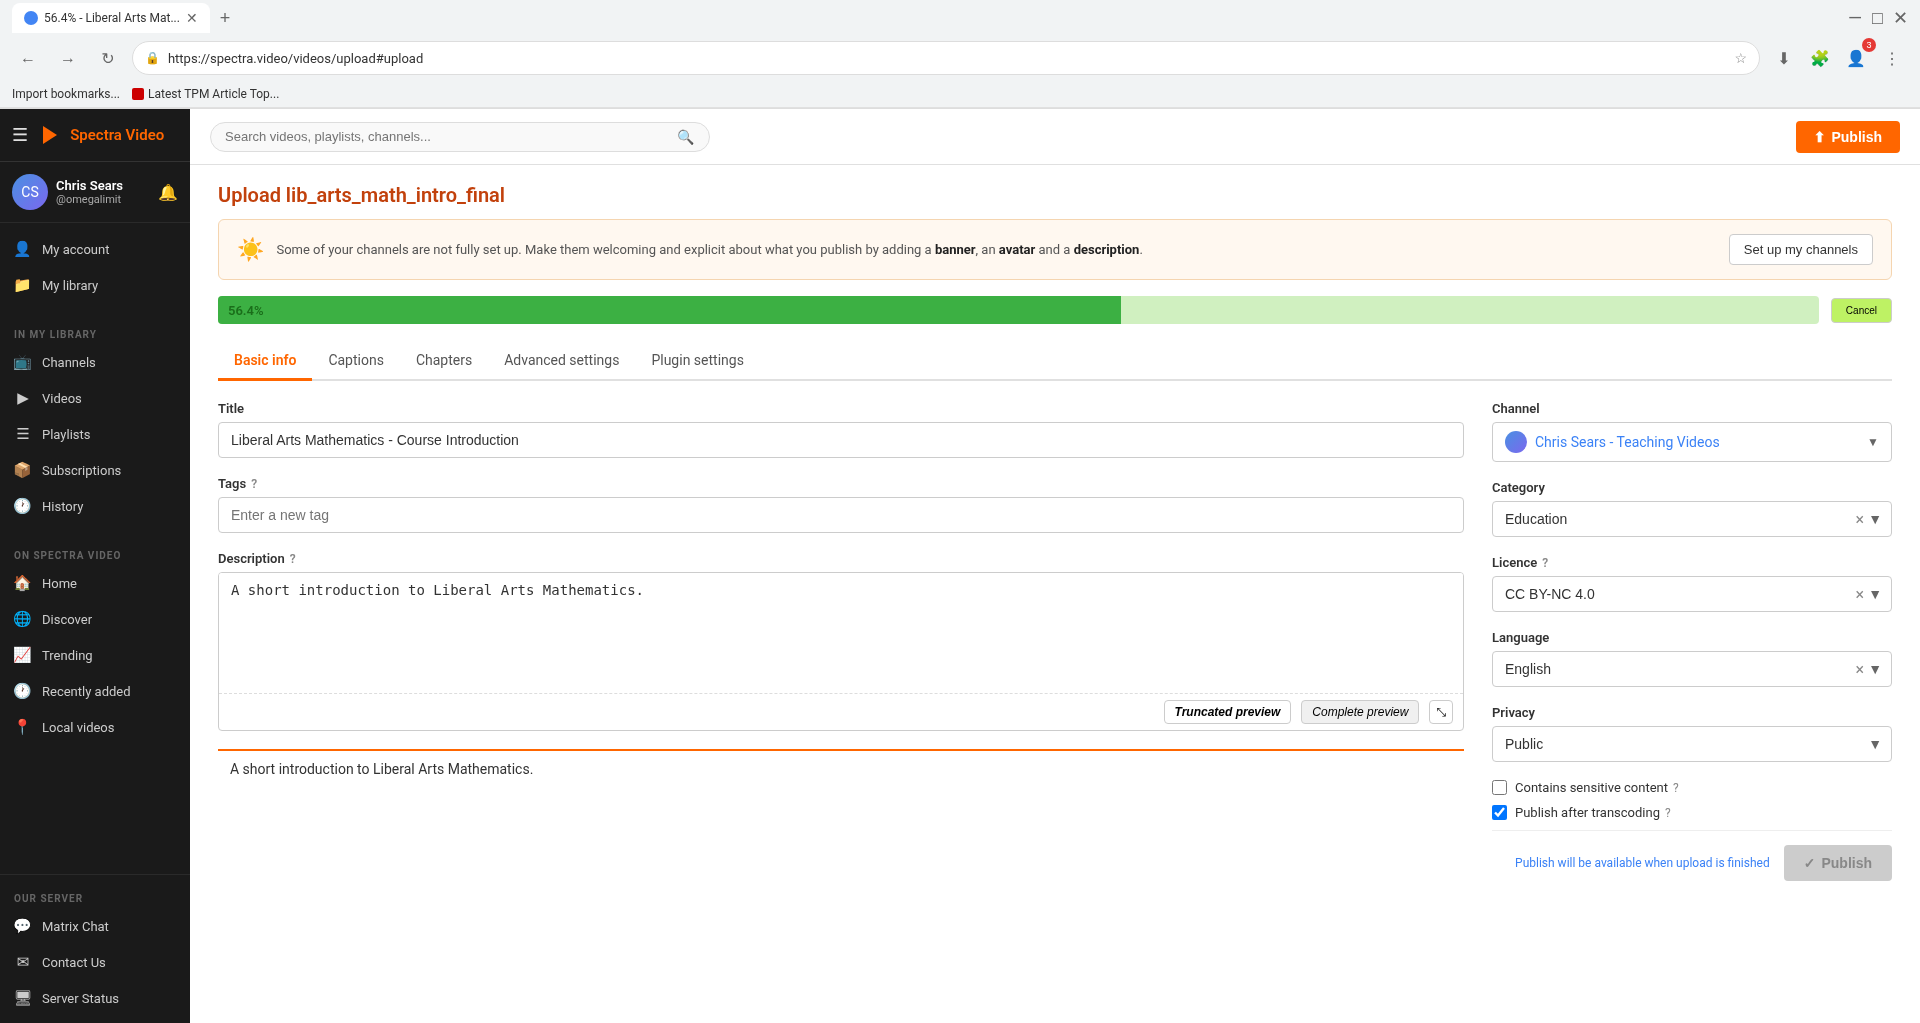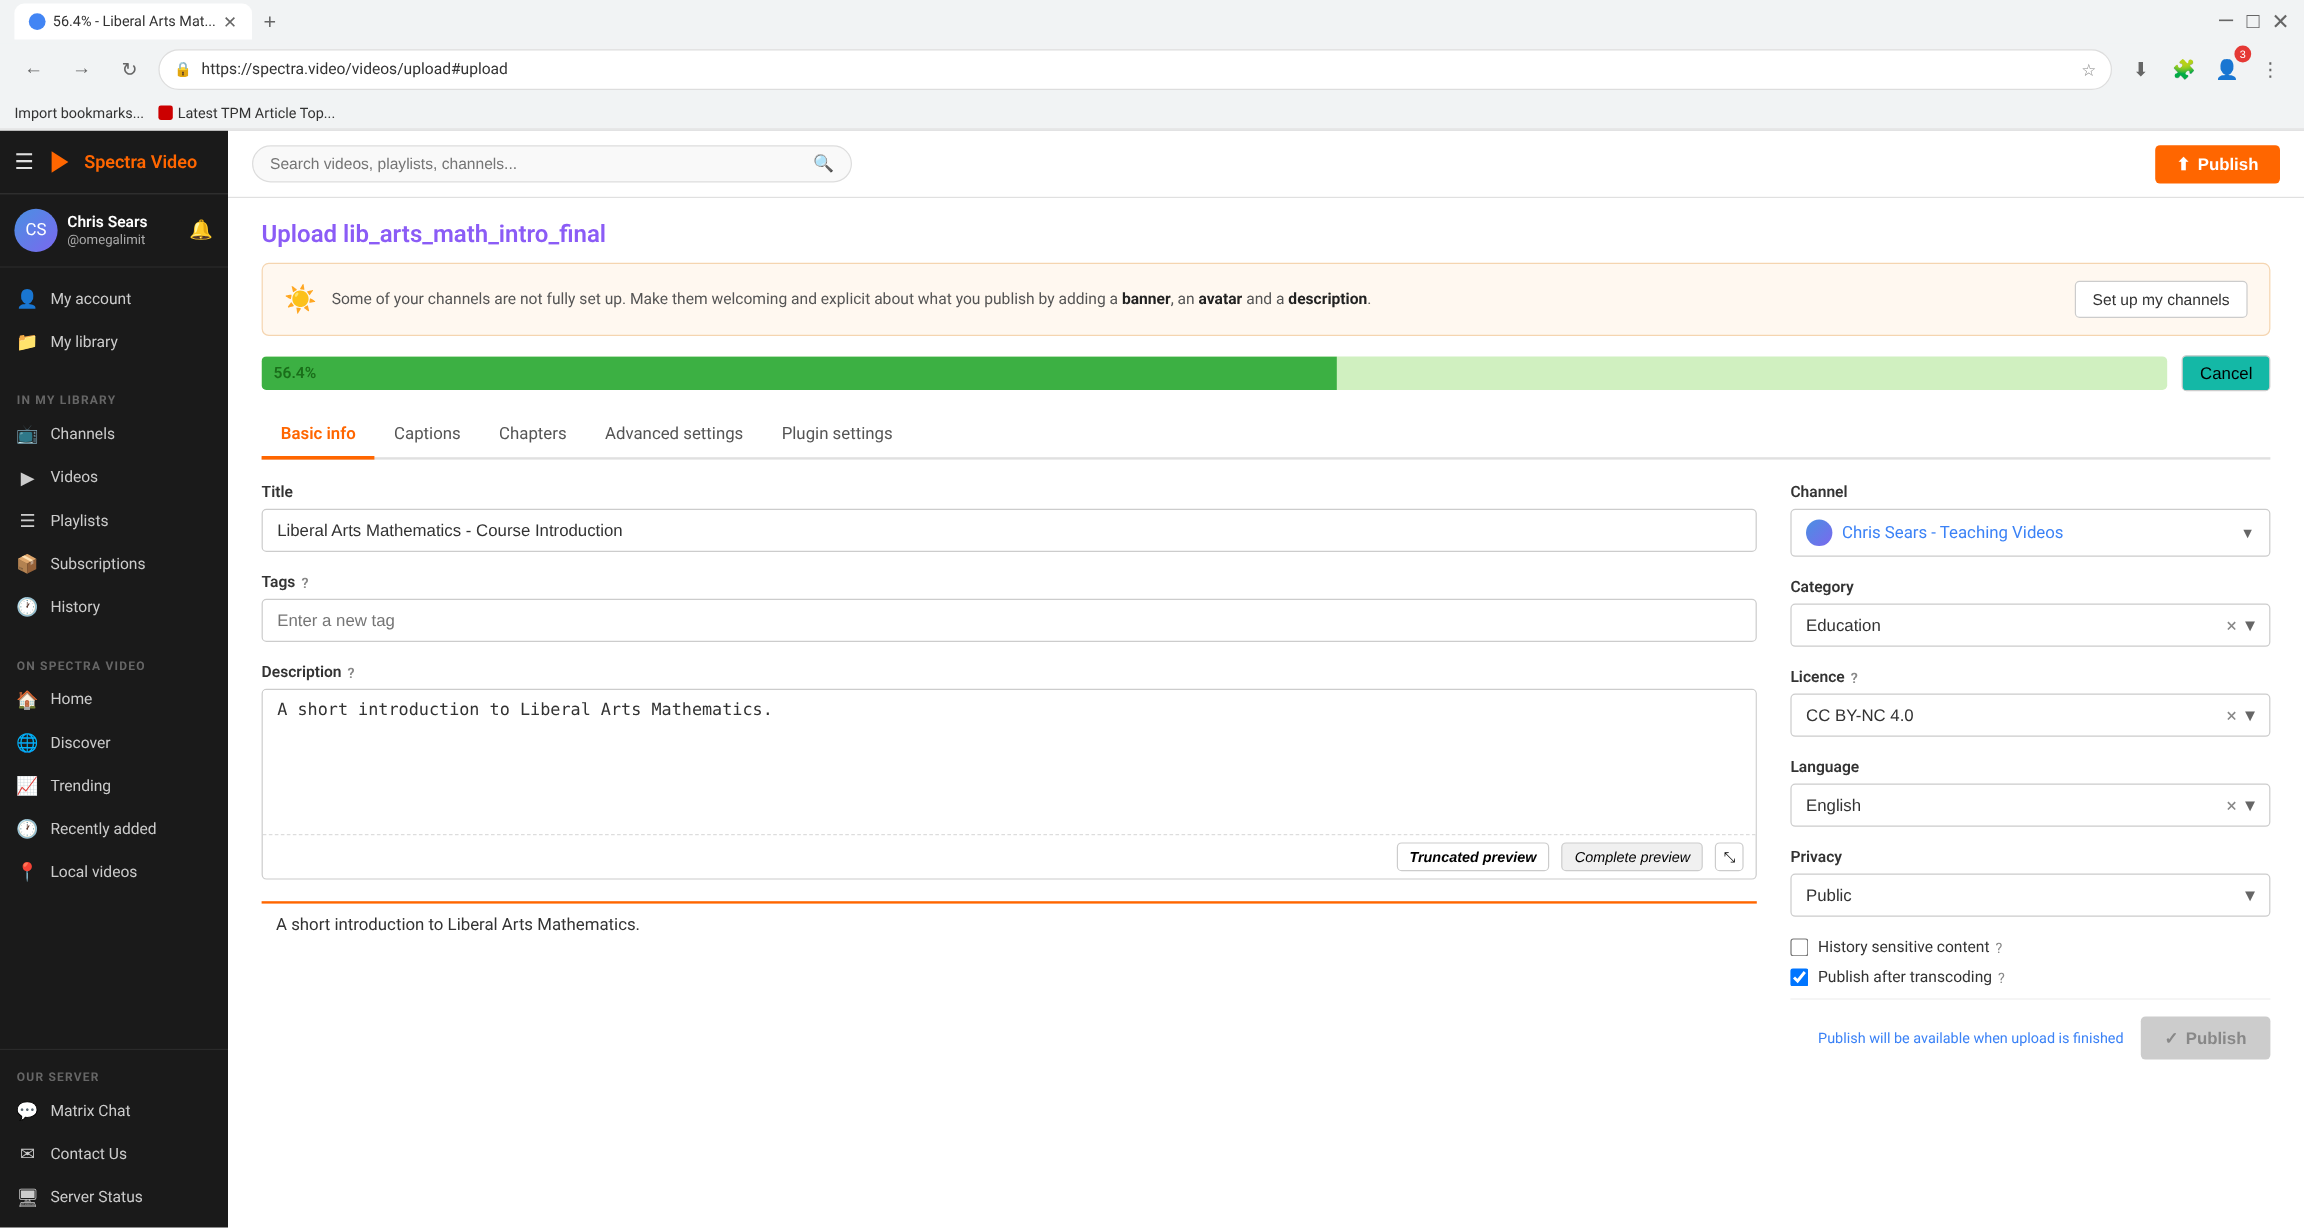--- a/index.html
+++ b/index.html
@@ -52,35 +52,35 @@
     .topbar { display: flex; align-items: center; padding: 0 20px; height: 56px; border-bottom: 1px solid #e0e0e0; background: #fff; position: sticky; top: 0; z-index: 10; gap: 16px; }
     .topbar-search { flex: 1; max-width: 500px; display: flex; align-items: center; border: 1px solid #ddd; border-radius: 20px; padding: 6px 14px; gap: 8px; background: #f9f9f9; }
     .topbar-search input { border: none; background: transparent; font-size: 13px; flex: 1; outline: none; color: #333; }
     .topbar-search-icon { color: #888; font-size: 14px; }
     .topbar-publish-btn { background: #ff6600; color: #fff; border: none; border-radius: 4px; padding: 8px 18px; font-size: 14px; font-weight: 600; cursor: pointer; display: flex; align-items: center; gap: 6px; margin-left: auto; }
 
     
     .main-content { flex: 1; overflow-y: auto; background: #fff; }
     .content-inner { padding: 0 28px 28px; max-width: 100%; }
 
-    .page-title { font-size: 20px; font-weight: 600; color: #8b5cf6; padding: 18px 0 12px; }
+    .page-title { font-size: 20px; font-weight: 600; color: #c2410c; padding: 18px 0 12px; }
 
     
     .notice-banner { background: #fff8f0; border: 1px solid #f5d5b0; border-radius: 6px; padding: 14px 18px; display: flex; align-items: center; gap: 12px; margin-bottom: 16px; }
     .notice-icon { font-size: 22px; }
     .notice-text { font-size: 13px; color: #555; flex: 1; }
     .notice-text strong { font-weight: 700; color: #222; }
     .setup-btn { background: #fff; border: 1px solid #ccc; border-radius: 4px; padding: 7px 14px; font-size: 13px; cursor: pointer; color: #333; white-space: nowrap; }
 
     
     .progress-section { display: flex; align-items: center; gap: 12px; margin-bottom: 18px; }
     .progress-bar-container { flex: 1; height: 28px; background: #d0f0c0; border-radius: 4px; overflow: hidden; position: relative; }
     .progress-bar-fill { height: 100%; background: #3cb043; display: flex; align-items: center; padding-left: 10px; }
     .progress-text { font-size: 13px; font-weight: 600; color: #1a6e1a; }
-    .cancel-btn { background: #14b8a6; border: 1px solid #ccc; border-radius: 4px; padding: 6px 14px; font-size: 14px; cursor: pointer; }
+    .cancel-btn { background: #bef264; border: 1px solid #ccc; border-radius: 4px; padding: 6px 14px; font-size: 10px; cursor: pointer; }
 
     
     .tabs-bar { display: flex; border-bottom: 2px solid #e0e0e0; margin-bottom: 20px; }
     .tab-item { padding: 10px 16px; cursor: pointer; font-size: 14px; color: #555; border-bottom: 3px solid transparent; margin-bottom: -2px; }
     .tab-item.active { color: #ff6600; border-bottom-color: #ff6600; font-weight: 600; }
 
     
     .form-layout { display: flex; gap: 28px; }
     .form-left { flex: 1; }
     .form-right { width: 400px; flex-shrink: 0; }
@@ -422,21 +422,21 @@
                 <select class="right-select">
                   <option>Public</option>
                 </select>
                 <span class="select-arrow">▼</span>
               </div>
             </div>
 
             <div class="checkbox-row">
               <input type="checkbox" id="sensitive-check" style="">
               <label class="checkbox-label" for="sensitive-check">
-                <span>History sensitive content</span>
+                <span>Contains sensitive content</span>
                 <span class="help-icon">?</span>
               </label>
             </div>
 
             <div class="checkbox-row">
               <input type="checkbox" id="publish-after-check" checked="" style="">
               <label class="checkbox-label" for="publish-after-check">
                 <span>Publish after transcoding</span>
                 <span class="help-icon">?</span>
               </label>

